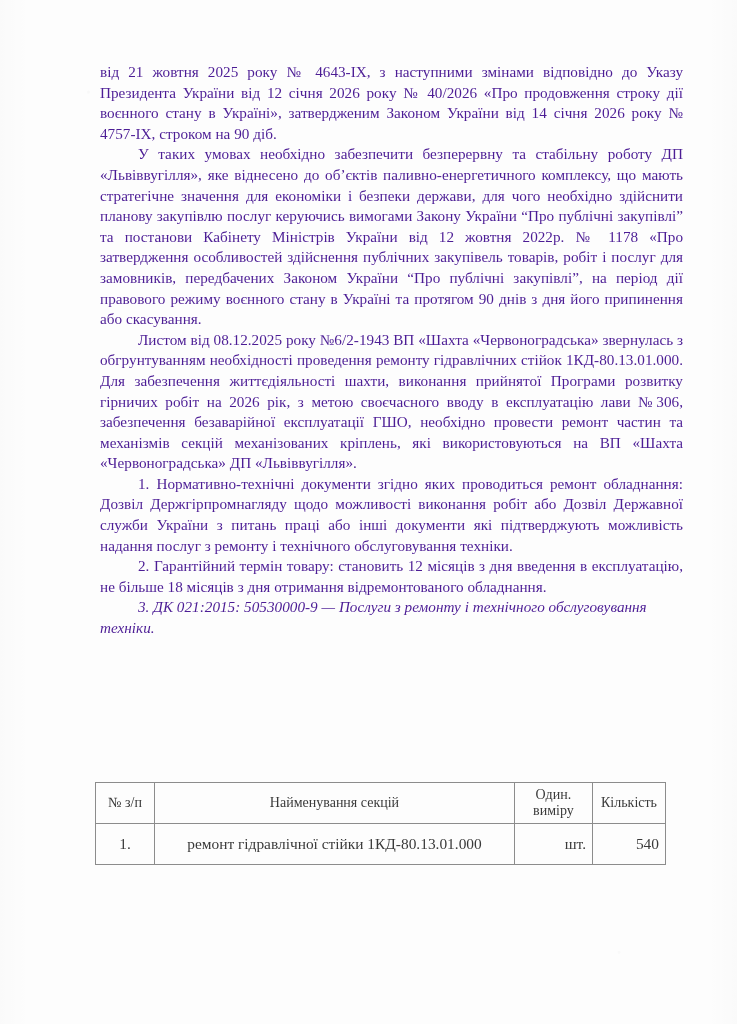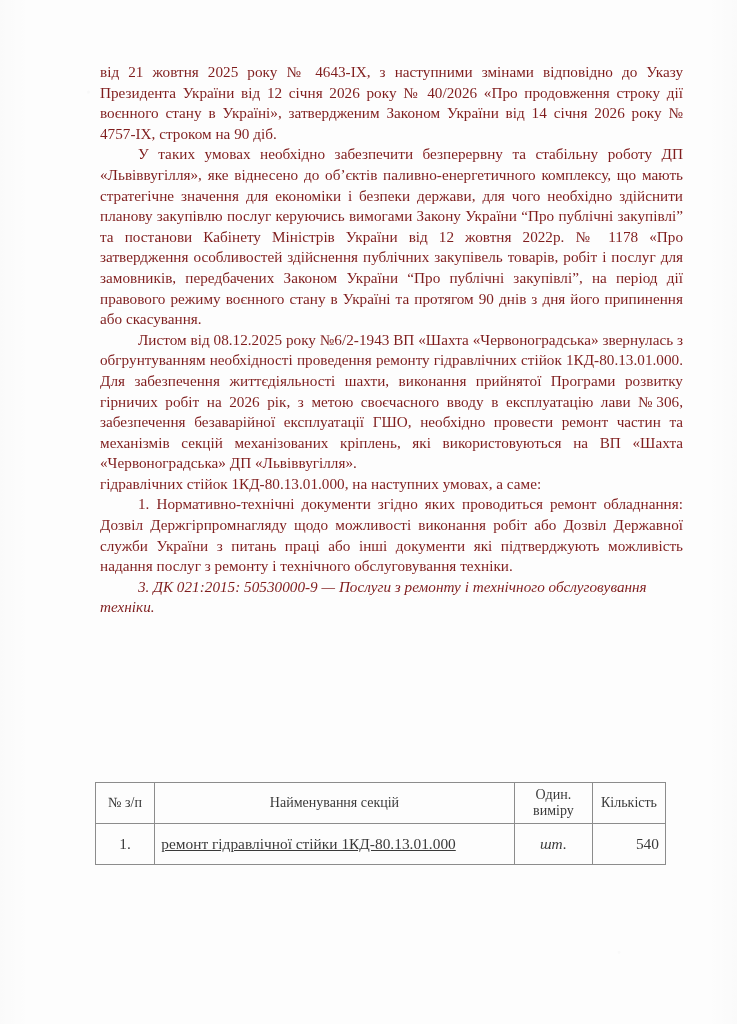--- a/index.html
+++ b/index.html
@@ -38,21 +38,21 @@
     top: 62px;
     width: 583px;
   }
 
   p.body-par {
     margin: 0;
     font-size: 15.2px;
     line-height: 20.6px;
     text-align: justify;
     text-indent: 38px;
-    color: #7f1d1d;
+    color: #4c1d95;
     letter-spacing: 0.02px;
   }
   p.no-indent {
     text-indent: 0;
   }
   p.left-align {
     text-align: left;
     font-style: italic;
   }
 
@@ -87,43 +87,43 @@
   .col-qty   { width: 68px; }
 
   th.hdr-qty { font-size: 14px; }
   th.hdr-unit { font-size: 14px; }
 
   table.goods-table tbody td {
     height: 32px;
     font-size: 15.4px;
   }
   td.cell-num  { text-align: center; }
-  td.cell-name { text-align: left; padding-left: 9px; text-decoration: underline; }
-  td.cell-unit { text-align: center; font-size: 14.4px; font-style: italic; }
+  td.cell-name { text-align: center; padding-left: 9px; }
+  td.cell-unit { text-align: right; font-size: 14.4px; }
   td.cell-qty  { text-align: right; }
 </style>
 </head>
 <body>
 
 <div class="page">
   <div class="scan-noise"></div>
 
   <div class="content">
 
     <p class="body-par no-indent">від 21 жовтня 2025 року № 4643-IX, з наступними змінами відповідно до Указу Президента України від 12 січня 2026 року № 40/2026 «Про продовження строку дії воєнного стану в Україні», затвердженим Законом України від 14 січня 2026 року № 4757-IX, строком на 90 діб.</p>
 
     <p class="body-par">У таких умовах необхідно забезпечити безперервну та стабільну роботу ДП «Львіввугілля», яке віднесено до об’єктів паливно-енергетичного комплексу, що мають стратегічне значення для економіки і безпеки держави, для чого необхідно здійснити планову закупівлю послуг керуючись вимогами Закону України “Про публічні закупівлі” та постанови Кабінету Міністрів України від 12 жовтня 2022р. № 1178 «Про затвердження особливостей здійснення публічних закупівель товарів, робіт і послуг для замовників, передбачених Законом України “Про публічні закупівлі”, на період дії правового режиму воєнного стану в Україні та протягом 90 днів з дня його припинення або скасування.</p>
 
     <p class="body-par">Листом від 08.12.2025 року №6/2-1943 ВП «Шахта «Червоноградська» звернулась з обгрунтуванням необхідності проведення ремонту гідравлічних стійок 1КД-80.13.01.000. Для забезпечення життєдіяльності шахти, виконання прийнятої Програми розвитку гірничих робіт на 2026 рік, з метою своєчасного вводу в експлуатацію лави №306, забезпечення безаварійної експлуатації ГШО, необхідно провести ремонт частин та механізмів секцій механізованих кріплень, які використовуються на ВП «Шахта «Червоноградська» ДП «Львіввугілля».</p>
 
 
-    <p class="body-par no-indent">гідравлічних стійок 1КД-80.13.01.000, на наступних умовах, а саме:</p>
 
     <p class="body-par">1. Нормативно-технічні документи згідно яких проводиться ремонт обладнання: Дозвіл Держгірпромнагляду щодо можливості виконання робіт або Дозвіл Державної служби України з питань праці або інші документи які підтверджують можливість надання послуг з ремонту і технічного обслуговування техніки.</p>
 
+    <p class="body-par">2. Гарантійний термін товару: становить 12 місяців з дня введення в експлуатацію, не більше 18 місяців з дня отримання відремонтованого обладнання.</p>
 
     <p class="body-par left-align">3. ДК 021:2015: 50530000-9 — Послуги з ремонту і технічного обслуговування техніки.</p>
 
 
   </div>
 
   <div class="table-wrap">
     <table class="goods-table">
       <colgroup>
         <col class="col-num">

